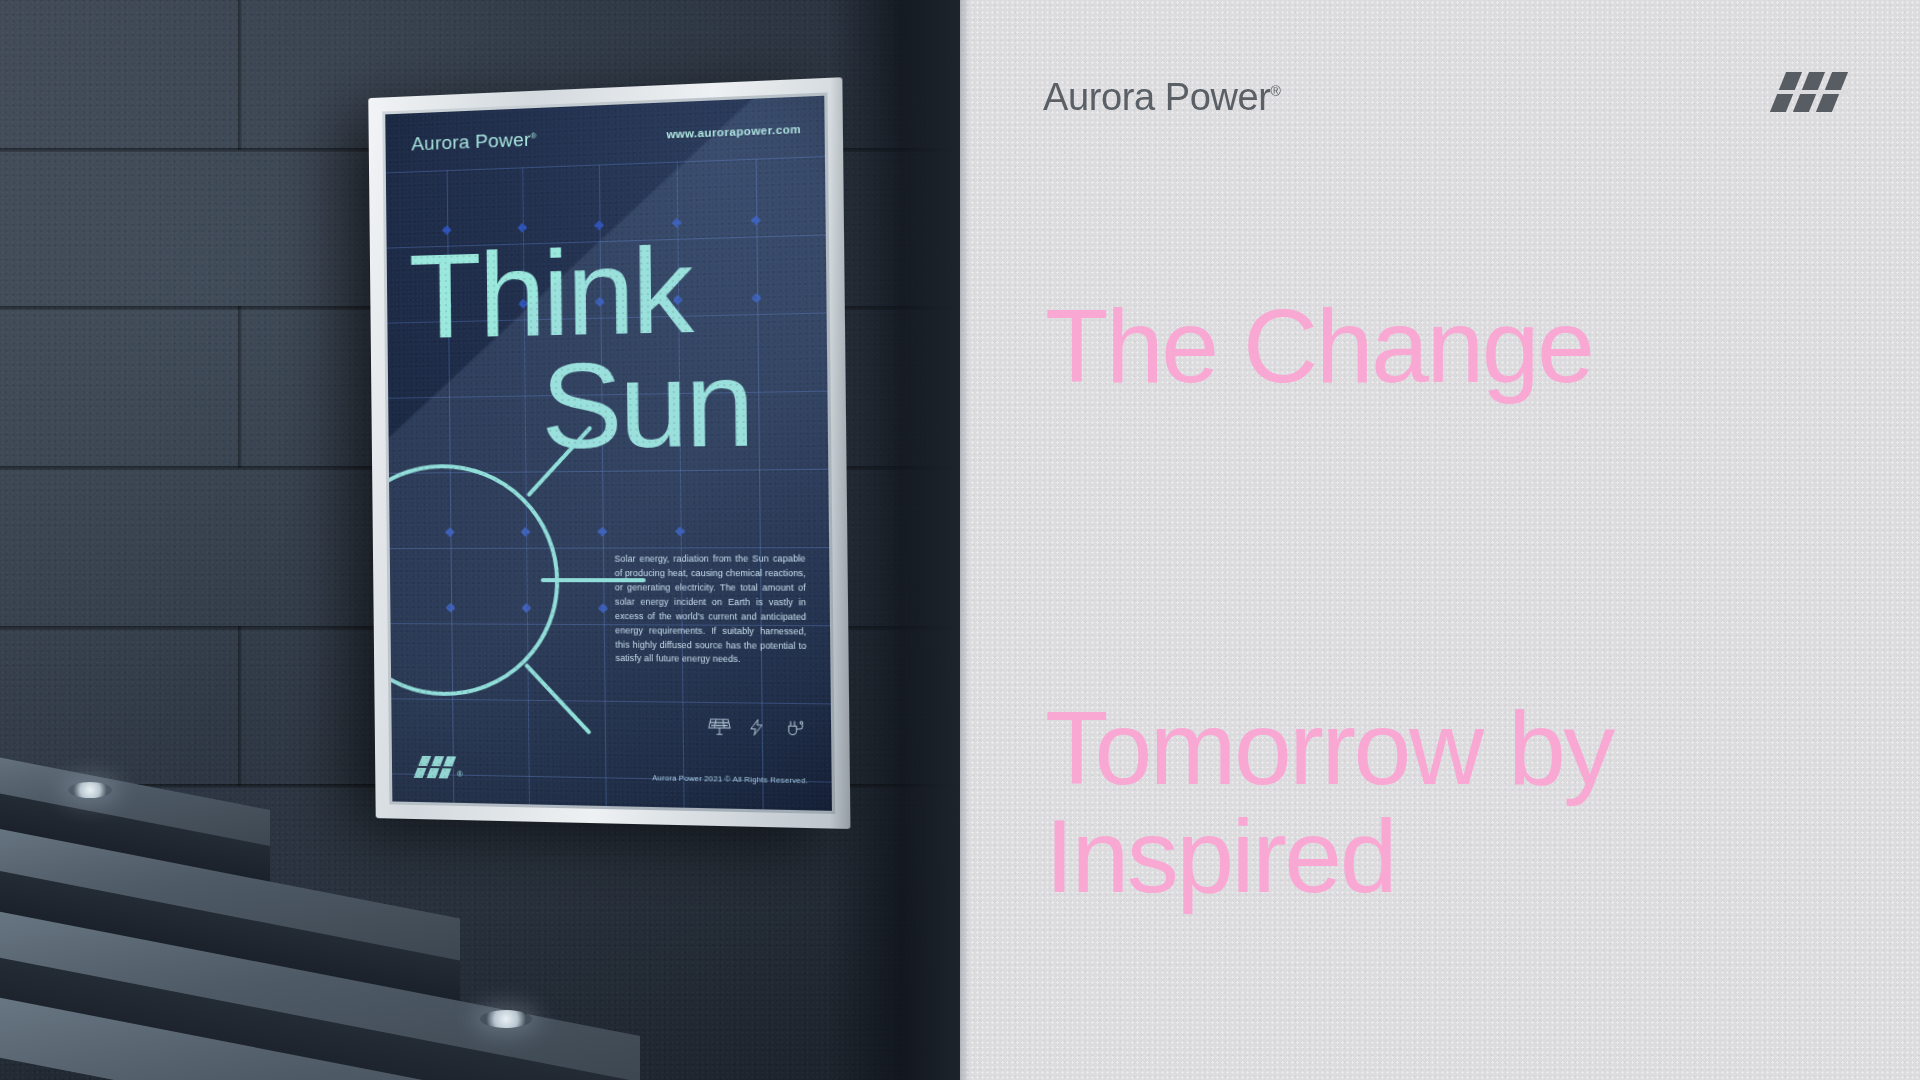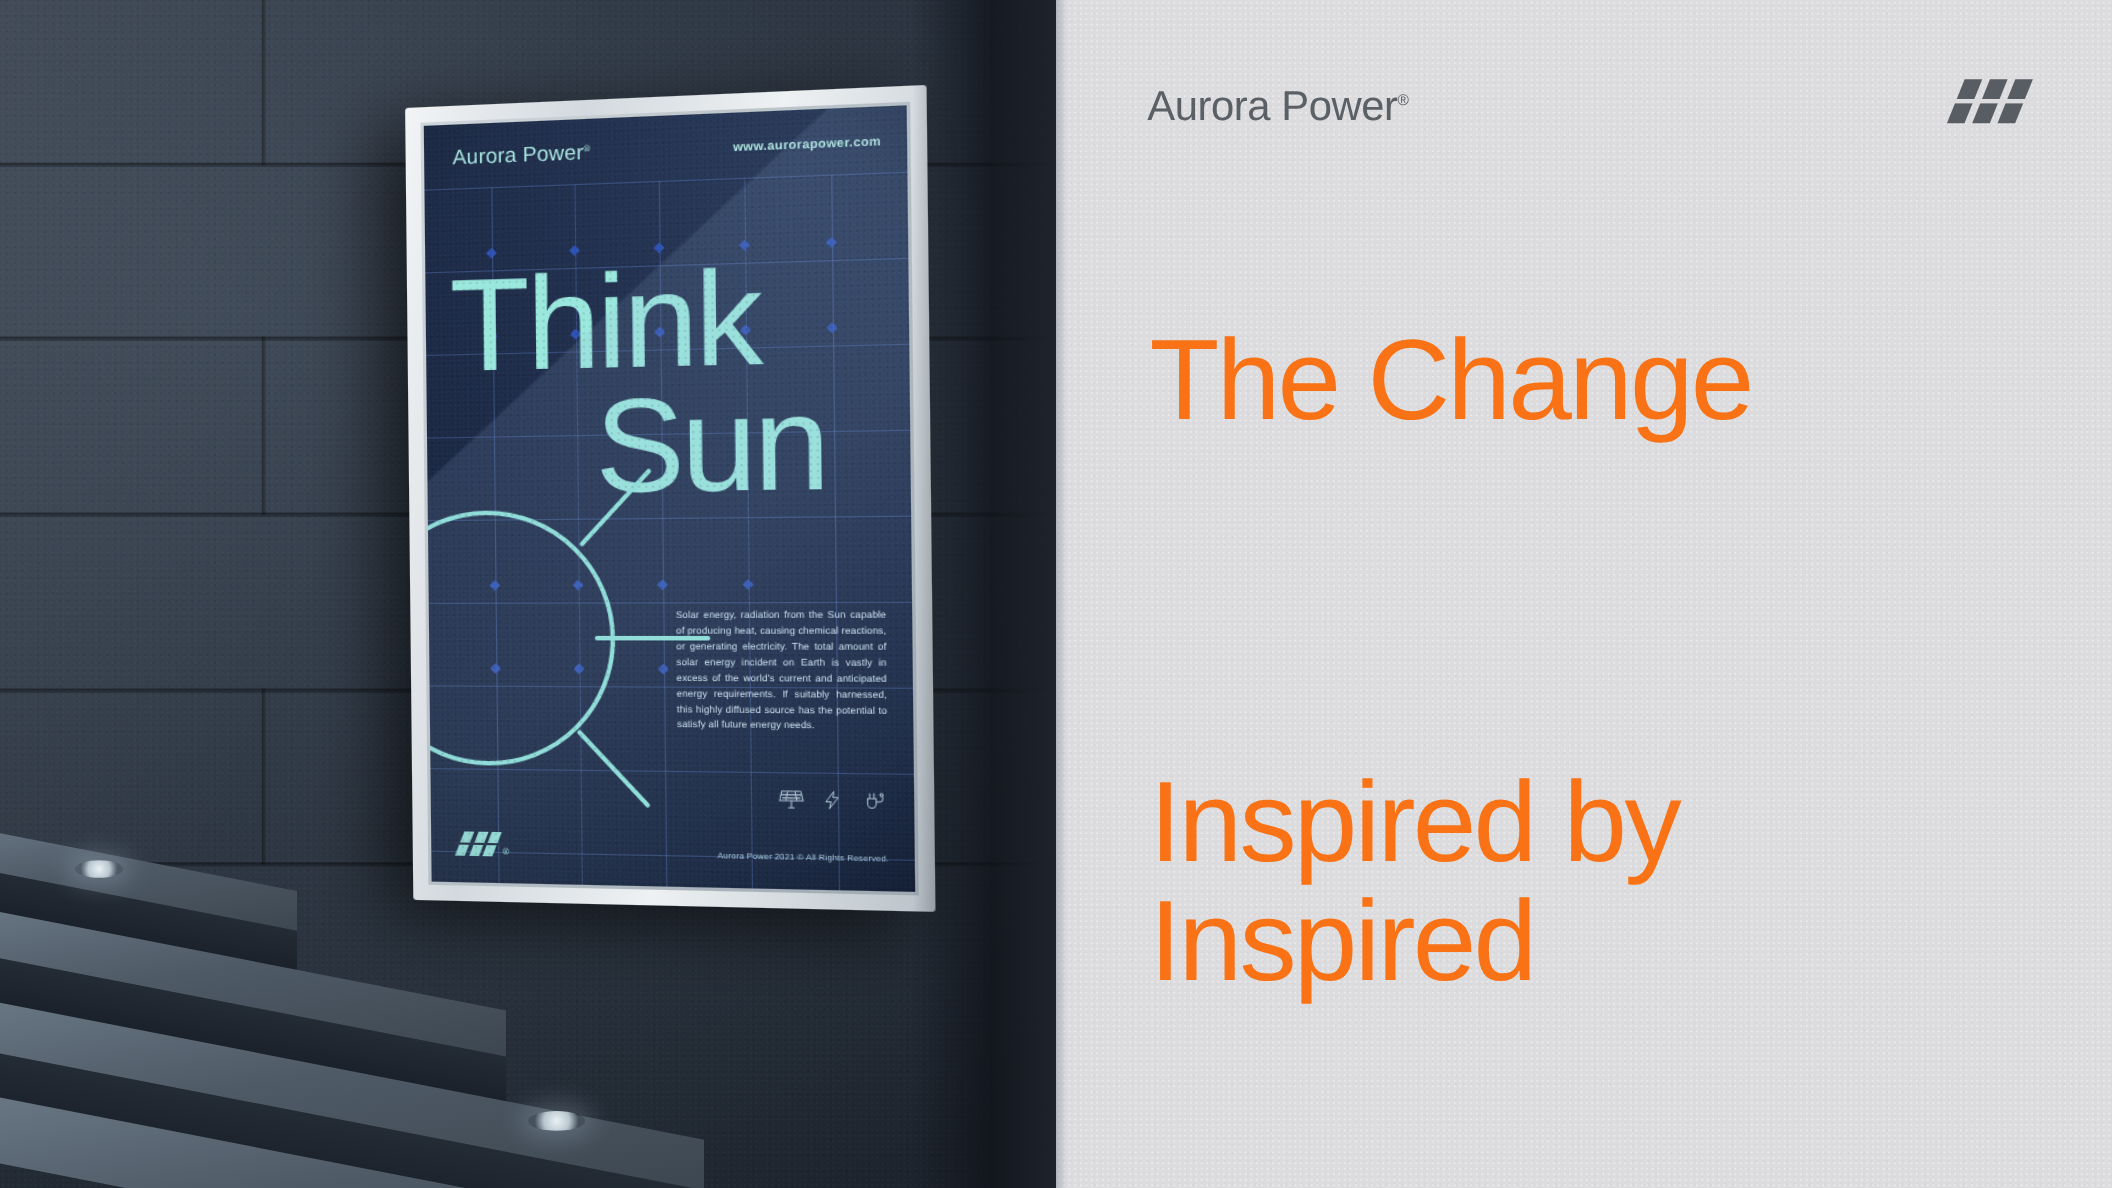--- a/index.html
+++ b/index.html
@@ -107,21 +107,21 @@
      background-image:radial-gradient(rgba(255,255,255,.75) 1px,transparent 1.3px),
                       radial-gradient(rgba(0,0,0,.05) 1px,transparent 1.3px);
      background-size:5px 5px,7px 7px;background-position:0 0,3px 2px;}
   #panelLeftEdge{position:absolute;left:0;top:0;width:10px;height:100%;
      background:linear-gradient(90deg,rgba(140,148,158,.55),rgba(220,220,223,0));}
 
   #pnlBrand{position:absolute;left:1043px;top:76px;font-size:38px;color:#5b6066;letter-spacing:-.4px;}
   #pnlBrand sup{font-size:14px;vertical-align:super;}
   #pnlLogo{position:absolute;right:80px;top:72px;color:#585d63;}
 
-  .big{position:absolute;left:1045px;color:#f97316;font-weight:400;
+  .big{position:absolute;left:1045px;color:#f9a8d4;font-weight:400;
        font-size:104px;line-height:1.04;letter-spacing:-2.5px;}
   #big1{top:292px;}
   #big2{top:694px;}
 </style>
 </head>
 <body>
 
 <div id="stage">
 
   <div id="photo">
@@ -249,17 +249,17 @@
       <div class="bar" style="left:74%"></div>
       <div class="slit"></div>
     </div>
   </div>
 
   <div class="big" id="big1">
     <div>The Change</div>
   </div>
 
   <div class="big" id="big2">
-    <div>Inspired by</div>
+    <div>Tomorrow by</div>
     <div>Inspired</div>
   </div>
 
 </div>
 
 </body></html>

